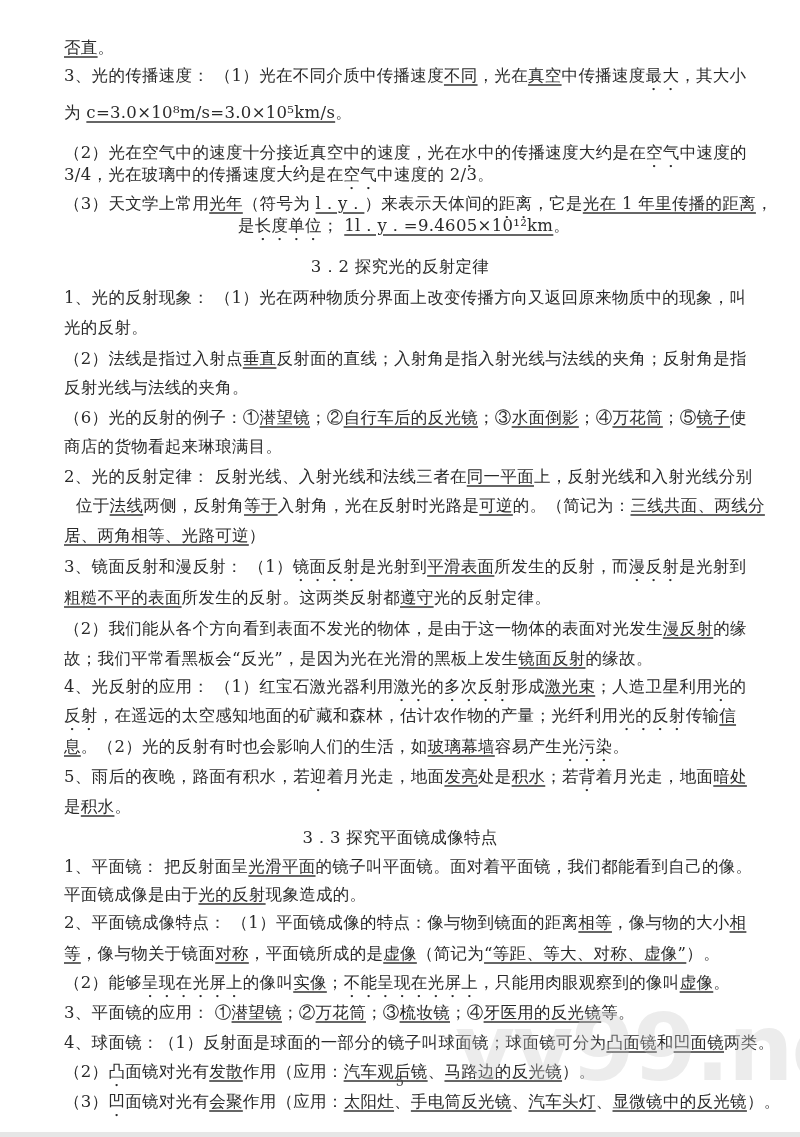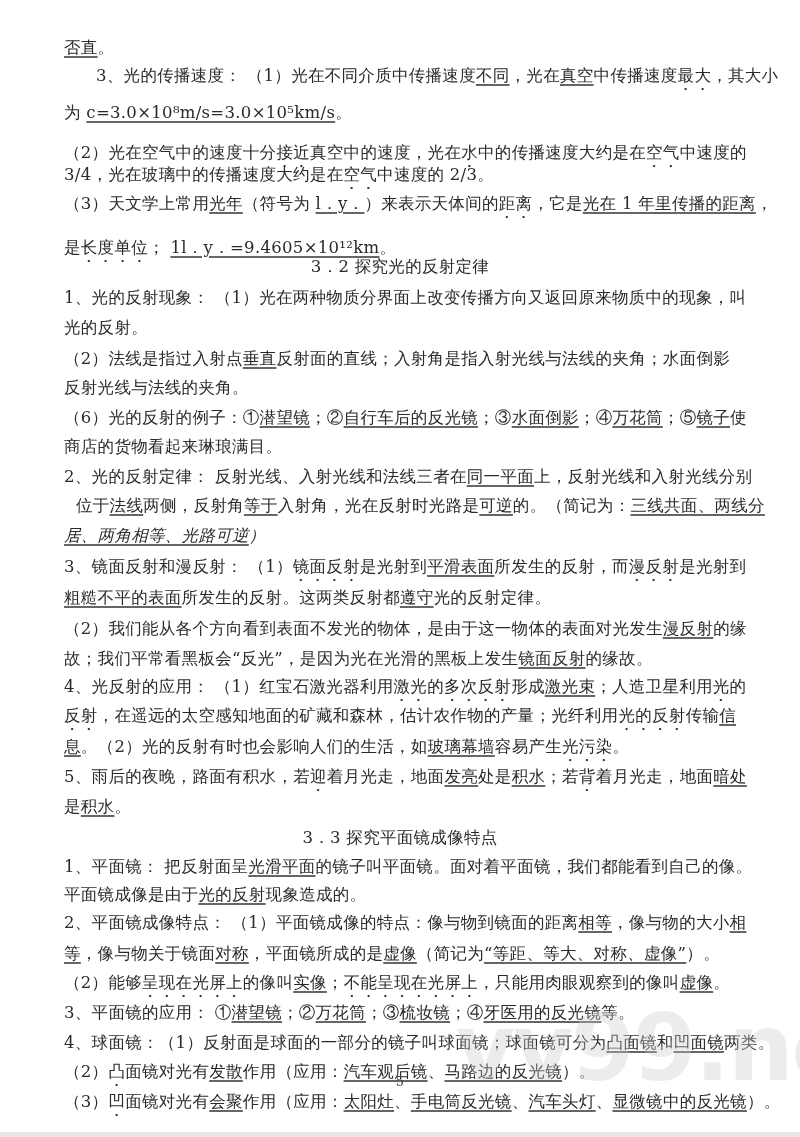--- a/index.html
+++ b/index.html
@@ -14,36 +14,36 @@
   .bottom-bar { position:absolute; left:0; top:1132px; width:800px; height:5px; background:#e6e6e6; }
   .watermark { position:absolute; left:455px; top:995px; font-family:"DejaVu Sans", sans-serif; font-weight:bold;
                font-size:92px; color:rgba(200,200,200,0.35); letter-spacing:-2px; pointer-events:none; }
 </style>
 </head>
 <body>
 
 <div class="page">
   <div id="lines">
       <div class="line" style="top: 37.43px;"><span class="u">否直</span><span>。</span></div>
-      <div class="line" style="top: 65.01px; margin-left: 32px;"><span>3、光的传播速度：  （1）光在不同介质中传播速度</span><span class="u">不同</span><span>，光在</span><span class="u">真空</span><span>中传播速度</span><span class="d">最大</span><span>，其大小</span></div>
+      <div class="line" style="top: 65.01px;"><span>3、光的传播速度：  （1）光在不同介质中传播速度</span><span class="u">不同</span><span>，光在</span><span class="u">真空</span><span>中传播速度</span><span class="d">最大</span><span>，其大小</span></div>
       <div class="line" style="top: 102.44px;"><span>为 </span><span class="u">c=3.0×10⁸m/s=3.0×10⁵km/s</span><span>。</span></div>
       <div class="line" style="top: 142px;"><span>（2）光在空气中的速度十分</span><span class="d">接近</span><span>真空中的速度，光在</span><span class="d">水</span><span>中的传播速度大约是在</span><span class="d">空气</span><span>中速度的</span></div>
       <div class="line" style="top: 163.51px;"><span>3/4，光在玻璃中的传播速度大约是在</span><span class="d">空气</span><span>中速度的 2/3。</span></div>
       <div class="line" style="top: 193.06px;"><span>（3）天文学上常用</span><span class="u">光年</span><span>（符号为 </span><span class="u">l．y．</span><span>）来表示天体间的</span><span class="d">距离</span><span>，它是</span><span class="u">光在 1 年里传播的距离</span><span>，</span></div>
-      <div class="line" style="top: 237px;"><span>是</span><span class="d">长度单位</span><span>；  </span><span class="u">1l．y．=9.4605×10¹²km</span><span>。</span></div>
+      <div class="line" style="top: 215px; text-align: center;"><span>是</span><span class="d">长度单位</span><span>；  </span><span class="u">1l．y．=9.4605×10¹²km</span><span>。</span></div>
       <div class="line center" style="top: 256.1px;"><span>3．2 探究光的反射定律</span></div>
       <div class="line" style="top: 286.635px;"><span>1、光的反射现象：  （1）光在两种物质分界面上改变传播方向又返回原来物质中的现象，叫</span></div>
       <div class="line" style="top: 317.17px;"><span>光的反射。</span></div>
-      <div class="line" style="top: 347.705px;"><span>（2）法线是指过入射点</span><span class="u">垂直</span><span>反射面的直线；入射角是指入射光线与法线的夹角；水面倒影</span></div>
+      <div class="line" style="top: 347.705px;"><span>（2）法线是指过入射点</span><span class="u">垂直</span><span>反射面的直线；入射角是指入射光线与法线的夹角；反射角是指</span></div>
       <div class="line" style="top: 377.255px;"><span>反射光线与法线的夹角。</span></div>
       <div class="line" style="top: 406.805px;"><span>（6）光的反射的例子：①</span><span class="u">潜望镜</span><span>；②</span><span class="u">自行车后的反光镜</span><span>；③</span><span class="u">水面倒影</span><span>；④</span><span class="u">万花筒</span><span>；⑤</span><span class="u">镜子</span><span>使</span></div>
       <div class="line" style="top: 436.355px;"><span>商店的货物看起来琳琅满目。</span></div>
       <div class="line" style="top: 465.905px;"><span>2、光的反射定律：  反射光线、入射光线和法线三者在</span><span class="u">同一平面</span><span>上，反射光线和入射光线分别</span></div>
       <div class="line" style="top: 495.455px; margin-left: 12px;"><span>位于</span><span class="u">法线</span><span>两侧，反射角</span><span class="u">等于</span><span>入射角，光在反射时光路是</span><span class="u">可逆</span><span>的。（简记为：</span><span class="u">三线共面、两线分</span></div>
-      <div class="line" style="top: 525.005px; font-style: italic;"><span class="u">居、两角相等、光路可逆</span><span>）</span></div>
+      <div class="line" style="top: 525.005px;"><span class="u">居、两角相等、光路可逆</span><span>）</span></div>
       <div class="line" style="top: 555.54px;"><span>3、镜面反射和漫反射：  （1）</span><span class="d">镜面反射</span><span>是光射到</span><span class="u">平滑表面</span><span>所发生的反射，而</span><span class="d">漫反射</span><span>是光射到</span></div>
       <div class="line" style="top: 587.06px;"><span class="u">粗糙不平的表面</span><span>所发生的反射。这两类反射都</span><span class="u">遵守</span><span>光的反射定律。</span></div>
       <div class="line" style="top: 617.595px;"><span>（2）我们能从各个方向看到表面不发光的物体，是由于这一物体的表面对光发生</span><span class="u">漫反射</span><span>的缘</span></div>
       <div class="line" style="top: 648.13px;"><span>故；我们平常看黑板会“反光”，是因为光在光滑的黑板上发生</span><span class="u">镜面反射</span><span>的缘故。</span></div>
       <div class="line" style="top: 675.71px;"><span>4、光反射的应用：  （1）红宝石激光器利用</span><span class="d">激光</span><span>的</span><span class="d">多次反射</span><span>形成</span><span class="u">激光束</span><span>；人造卫星利用</span><span class="d">光</span><span>的</span></div>
       <div class="line" style="top: 705.26px;"><span class="d">反射</span><span>，在遥远的太空感知地面的矿藏和森林，估计农作物的产量；光纤利用</span><span class="d">光的反射</span><span>传输</span><span class="u">信</span></div>
       <div class="line" style="top: 735.795px;"><span class="u">息</span><span>。（2）光的反射有时也会影响人们的生活，如</span><span class="u">玻璃幕墙</span><span>容易产生</span><span class="d">光污染</span><span>。</span></div>
       <div class="line" style="top: 766.33px;"><span>5、雨后的夜晚，路面有积水，若</span><span class="d">迎</span><span>着月光走，地面</span><span class="u">发亮</span><span>处是</span><span class="u">积水</span><span>；若</span><span class="d">背</span><span>着月光走，地面</span><span class="u">暗处</span></div>
       <div class="line" style="top: 795.88px;"><span>是</span><span class="u">积水</span><span>。</span></div>
       <div class="line center" style="top: 827.4px;"><span>3．3  探究平面镜成像特点</span></div>

